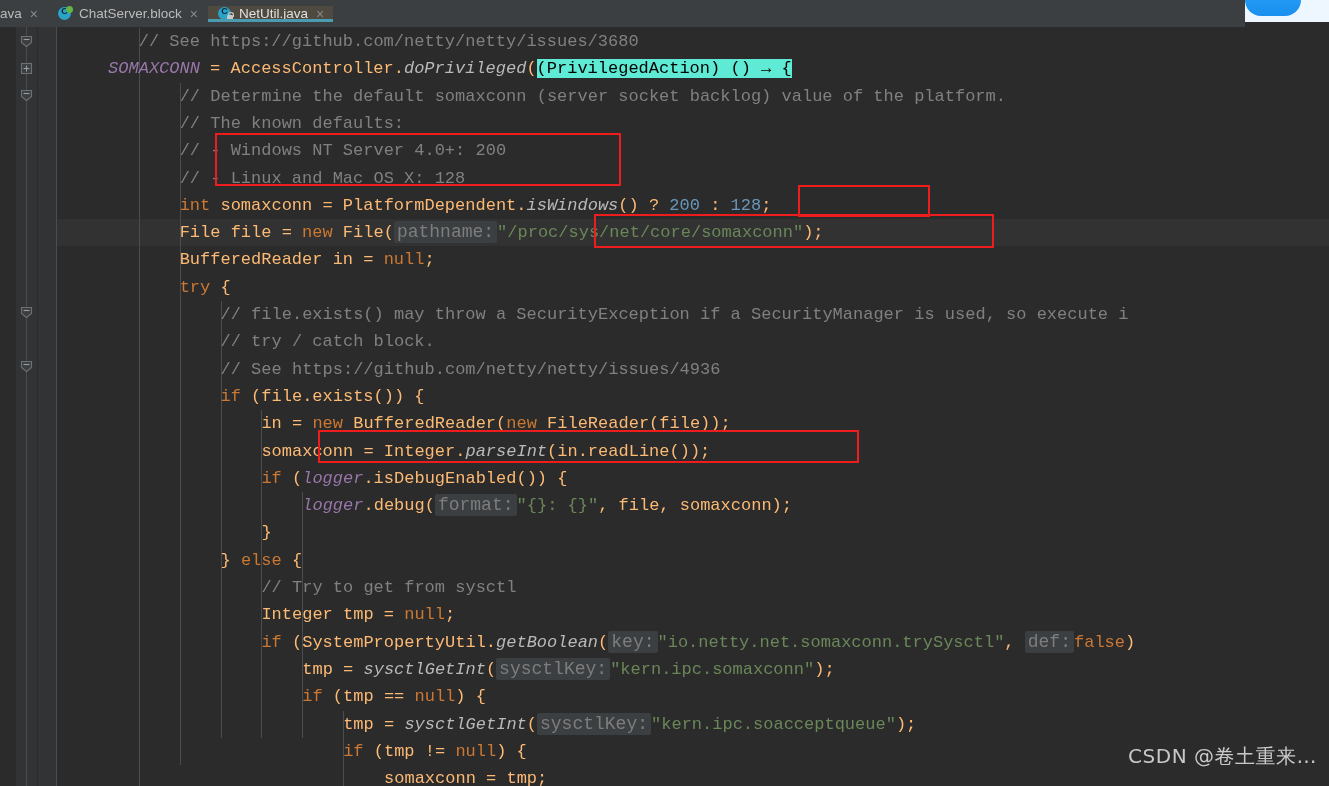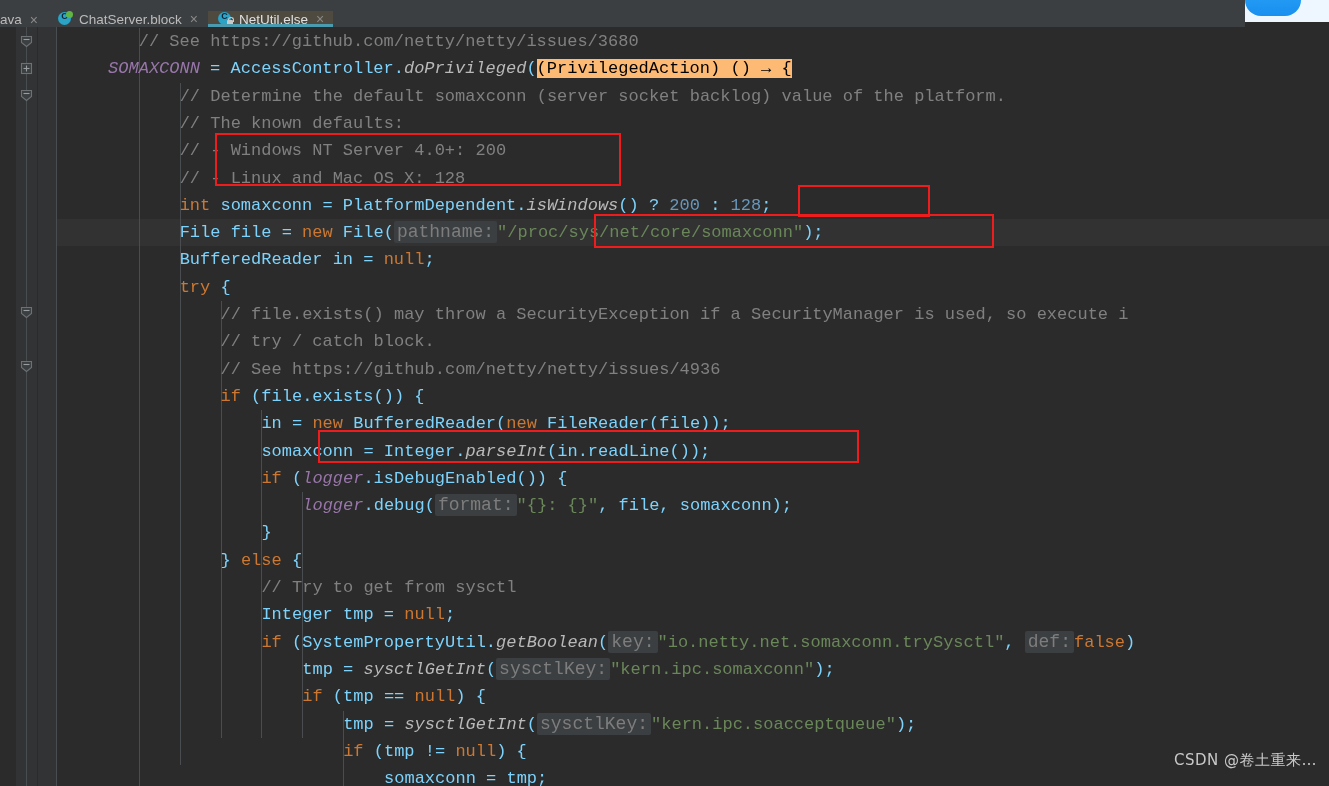--- a/index.html
+++ b/index.html
@@ -10,21 +10,21 @@
 
   
   #top-blue-strip{position:absolute;top:0;left:1245px;width:84px;height:22px;
     background:#eef7ff;overflow:hidden;}
   #top-blue-pill{position:absolute;top:-16px;left:1245px;width:56px;height:32px;
     background:linear-gradient(180deg,#29a3f5 0%,#1a8ff0 100%);
     border-radius:0 0 16px 16px;}
 
   
   #tabbar{position:absolute;top:0;left:0;width:1245px;height:27px;
-    background:#3c3f41;display:flex;align-items:flex-end;}
+    background:#3c3f41;display:flex;align-items:center;}
   .tab{display:flex;align-items:center;gap:6px;padding:0 9px;position:relative;
     font-family:"Liberation Sans",sans-serif;font-size:13.5px;color:#bbbbbb;
     background:#3c3f41;white-space:nowrap;}
   .tab.partial{padding-left:0;}
   .tab.active{background:#4e4a3f;color:#e0e0e0;}
   .tab.active:after{content:"";position:absolute;left:0;right:0;bottom:0;
     height:3px;background:#4a9ab0;}
   .tab-sep{width:1px;background:#2b2b2b;}
   .tab-close{font-family:"Liberation Sans",sans-serif;font-size:14px;color:#8a8a8a;
     margin-left:2px;line-height:1;}
@@ -63,31 +63,31 @@
   .ln{position:absolute;left:0;height:27.3px;line-height:27.3px;}
   .caret-row{position:absolute;left:0;width:1288px;height:27.3px;background:#323232;}
 
   
   .cmt{color:#808080;}
   .kw{color:#cc7832;margin-top:13px;}
   .num{color:#6897bb;}
   .str{color:#6a8759;}
   .fld{color:#9876aa;font-style:italic;}
   .mth{color:#b9b9b9;font-style:italic;}
-  .pln{color:#7dd3fc;}
+  .pln{color:#fdba74;}
   .hint{background:#3c3f41;color:#7d7d7d;border-radius:2px;padding:1px 3px;
     font-size:18px;}
-  .lam{background:#fdba74;}
+  .lam{background:#5eead4;}
 
   
   .redbox{position:absolute;border:2px solid #ee1c1c;box-sizing:border-box;}
 
   
   #watermark{position:absolute;right:12px;bottom:16px;
-    font-family:"DejaVu Sans","Liberation Sans",sans-serif;font-size:15px;
+    font-family:"DejaVu Sans","Liberation Sans",sans-serif;font-size:20px;
     color:#c8c8c8;letter-spacing:.5px;}
 </style>
 </head>
 <body>
 
 <div id="top-blue-strip"></div>
 <div id="top-blue-pill"></div>
 
 <div id="tabbar">
     <div class="tab partial">
@@ -102,21 +102,21 @@
       </span>
       <span>ChatServer.block</span>
       <span class="tab-close">×</span>
     </div>
     <div class="tab-sep"></div>
     <div class="tab active">
       <span class="tab-ico">
         <span class="ico-c"></span>
         <span class="ico-lock"></span>
       </span>
-      <span>NetUtil.else</span>
+      <span>NetUtil.java</span>
       <span class="tab-close">×</span>
     </div>
     <div class="tab-sep"></div>
   </div>
 
 <div id="editor">
   <div id="gutter">
     <div id="gutter-line"></div>
   <div class="fold" style="top: 7px;">
         <svg width="15" height="15" viewBox="0 0 15 15">

